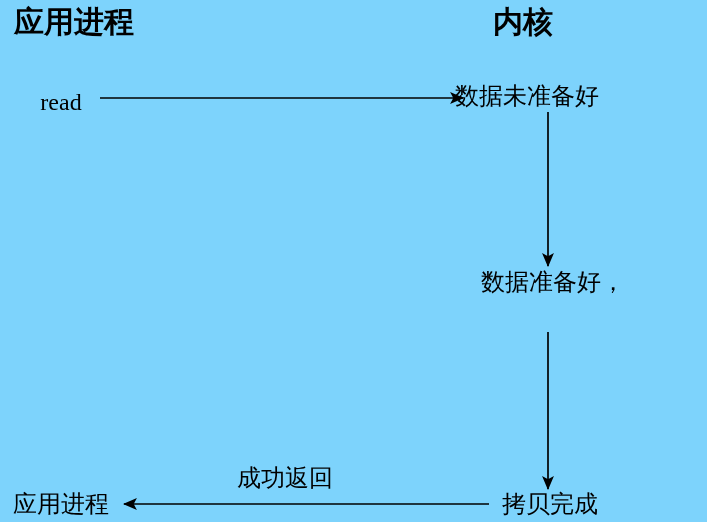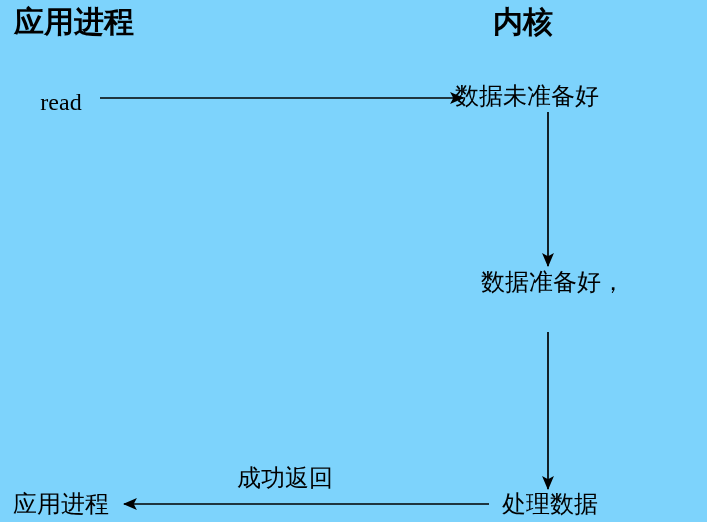--- a/index.html
+++ b/index.html
@@ -67,20 +67,20 @@
   <div class="col-title centered" style="left:523px; top:5px;">内核</div>
 
   <div class="label centered" style="left:61px; top:88px;">read</div>
 
   <div class="label centered" style="left:527px; top:82px;">数据未准备好</div>
 
   <div class="label centered multiline" style="left:553px; top:268px;">
     <div>数据准备好，</div>
   </div>
 
-  <div class="label centered" style="left:550px; top:490px;">处理数据</div>
+  <div class="label centered" style="left:550px; top:490px;">拷贝完成</div>
 
   <div class="label centered" style="left:61px; top:490px;">应用进程</div>
 
 
   <div class="label centered" style="left:285px; top:464px;">成功返回</div>
 
 </div>
 
 </body></html>

